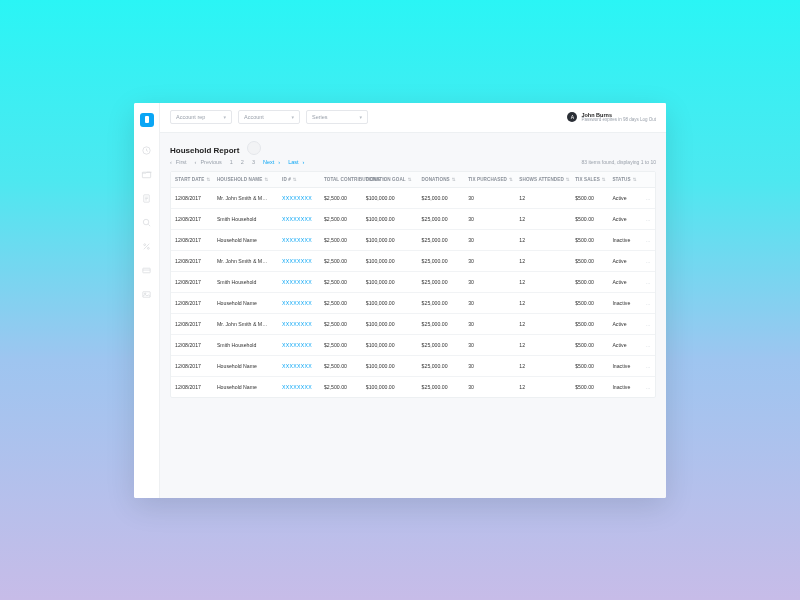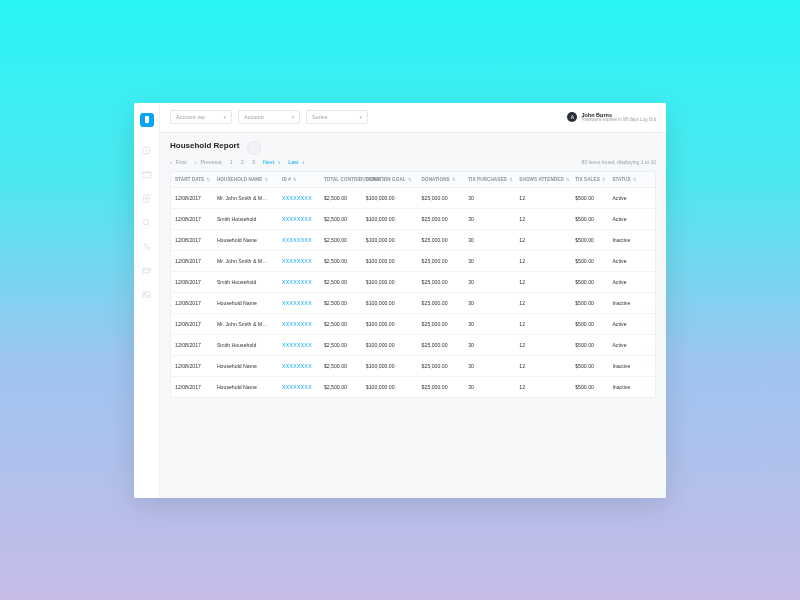--- a/index.html
+++ b/index.html
@@ -40,21 +40,21 @@
     padding: 0 5px; justify-content:space-between; cursor:pointer;
   }
   .select .chev { font-size:5px; color:#b8bec6; }
   .userbox { margin-left:auto; display:flex; align-items:center; gap:4px; }
   .avatar { width:10px; height:10px; border-radius:50%; background:#2b2f36; color:#fff;
     display:flex; align-items:center; justify-content:center; font-size:5px; }
   .userinfo { display:flex; flex-direction:column; line-height:1.1; }
   .username { font-size:5.5px; font-weight:600; color:#222; }
   .usersub { font-size:4.5px; color:#9aa1ab; }
   
-  .page-head { padding: 8px 4px 4px 10px; display:flex; align-items:flex-start; gap:8px; }
+  .page-head { padding: 8px 4px 4px 10px; display:flex; align-items:flex-end; gap:8px; }
   .page-title { font-size:8px; font-weight:700; color:#222; }
   .title-circle { width:14px; height:14px; border:1px solid #e4e6ea; border-radius:50%; background:#f2f3f5; }
   
   .pagebar { padding: 0 10px 6px 10px; display:flex; align-items:center; font-size:5.5px; color:#9aa1ab; }
   .pagebar .pg { margin-right:8px; cursor:pointer; display:inline-flex; align-items:center; gap:2px; }
   .pagebar .pg.active, .pagebar .pg.nav { color:#0aa6f5; }
   .pagebar .count { margin-left:auto; font-size:5px; color:#9aa1ab; }
   .chevL::before { content:"‹"; margin-right:2px; }
   .chevR::after  { content:"›"; margin-left:2px; }
   

